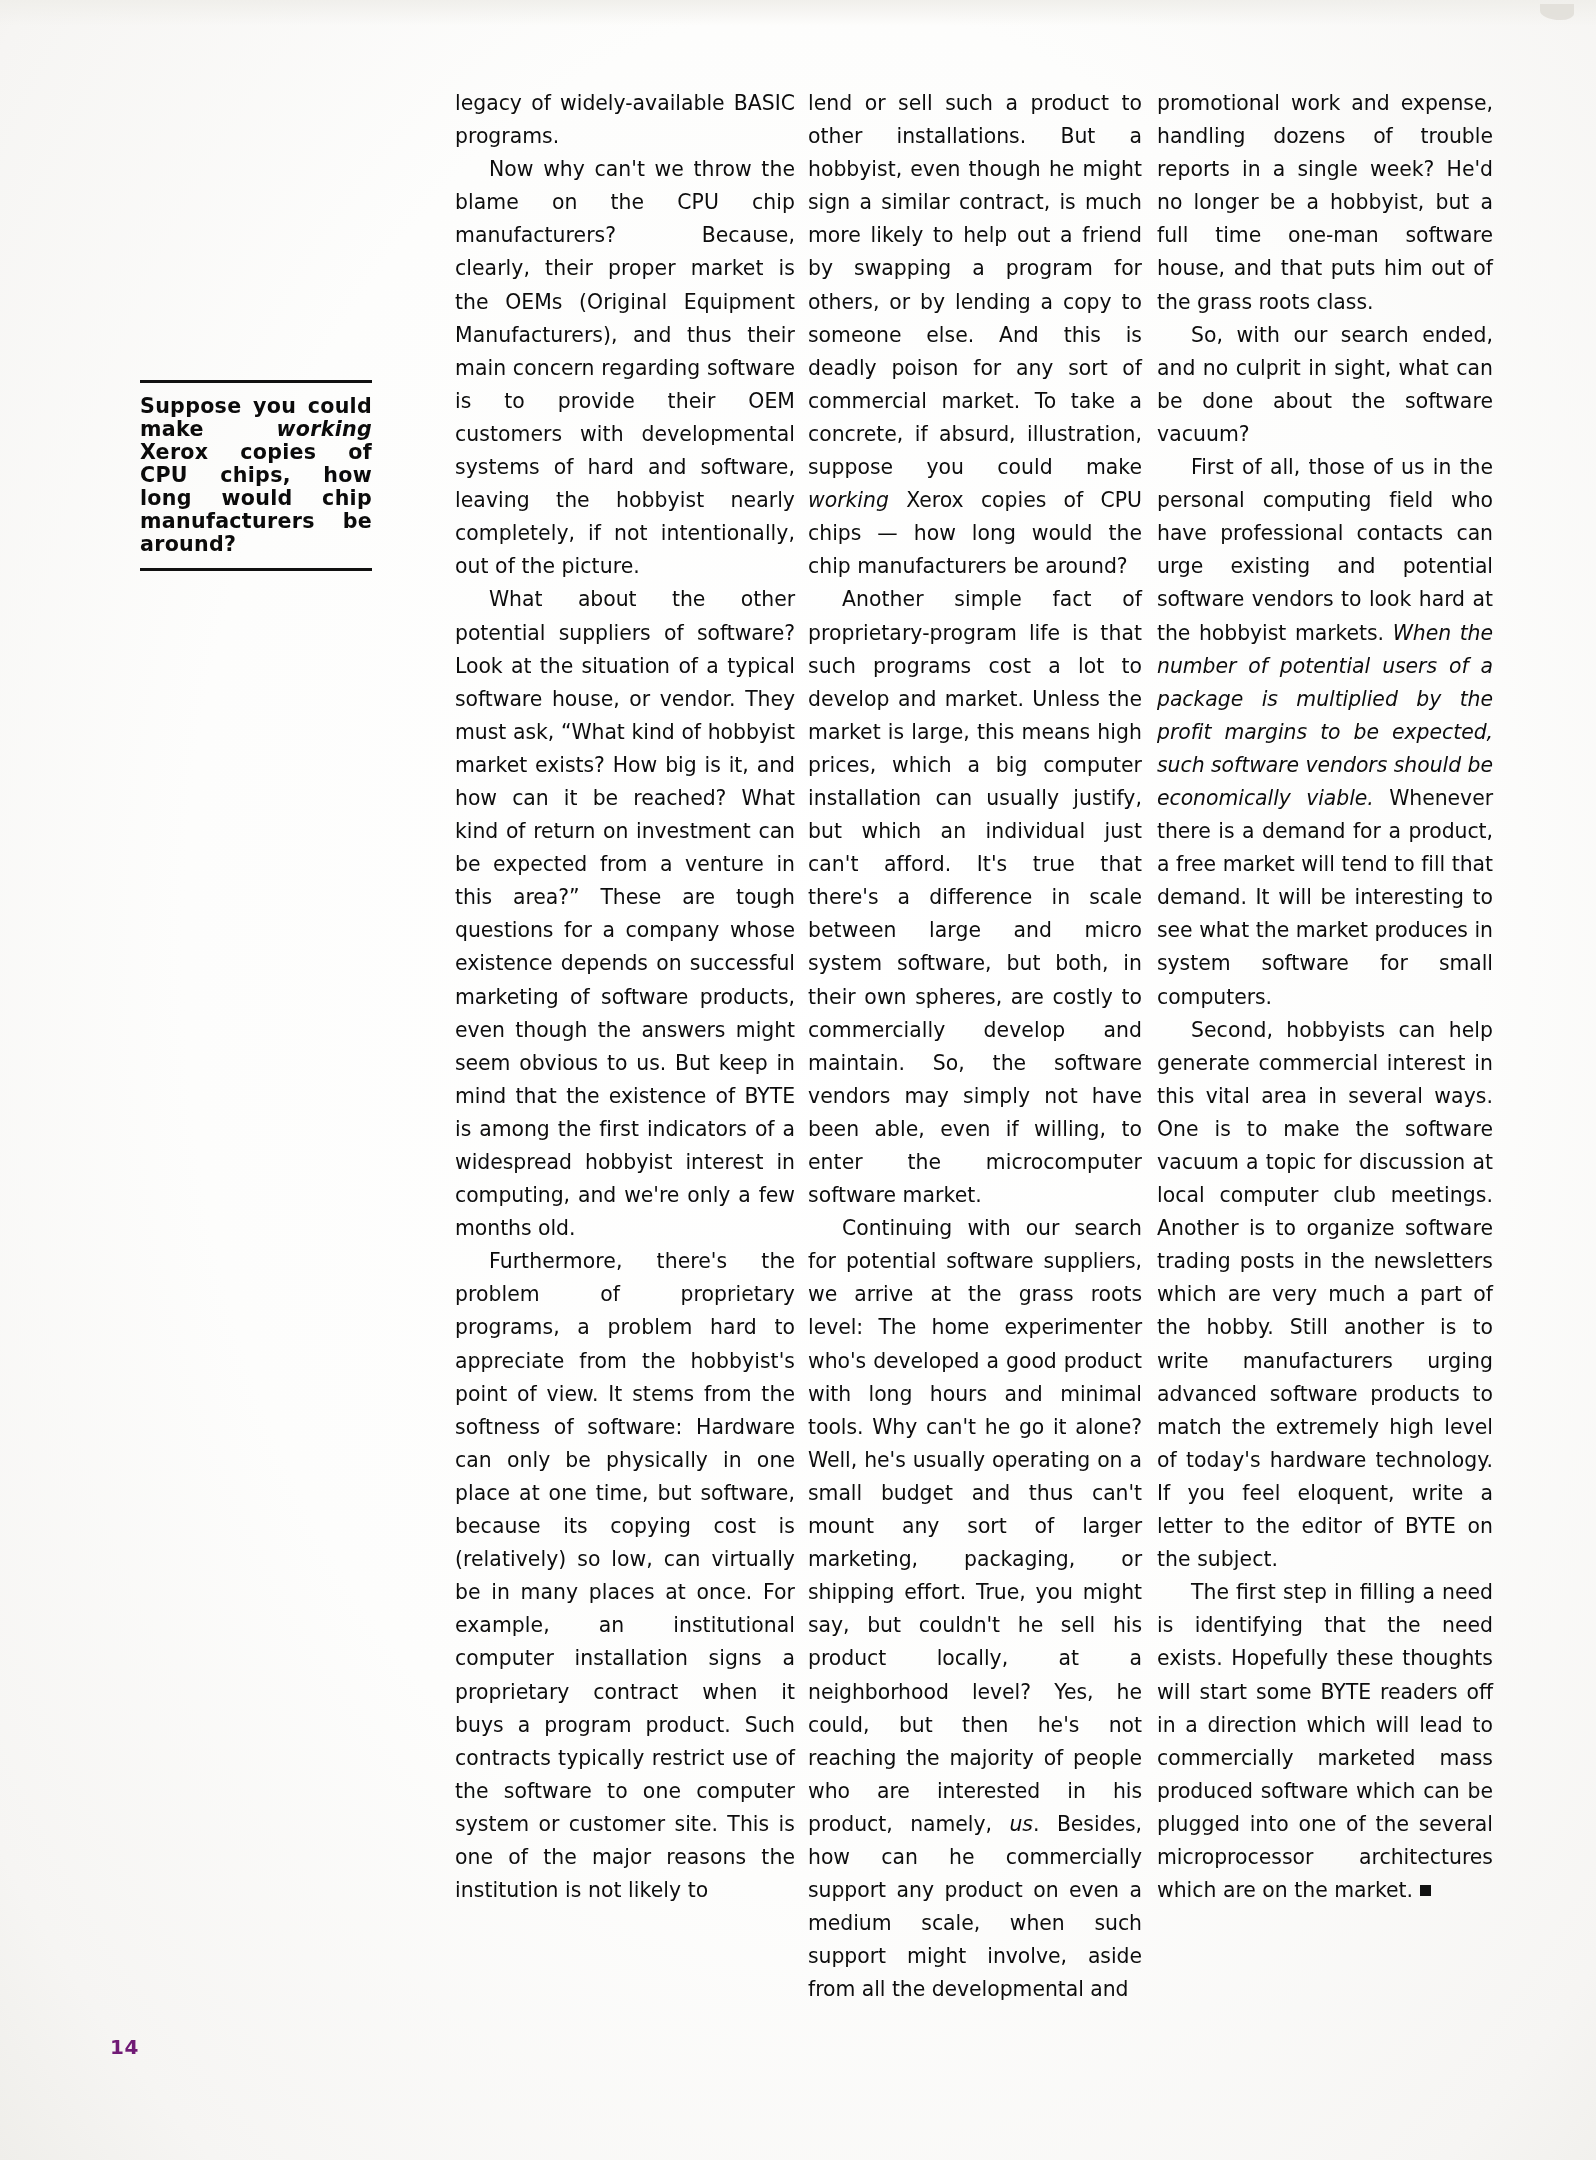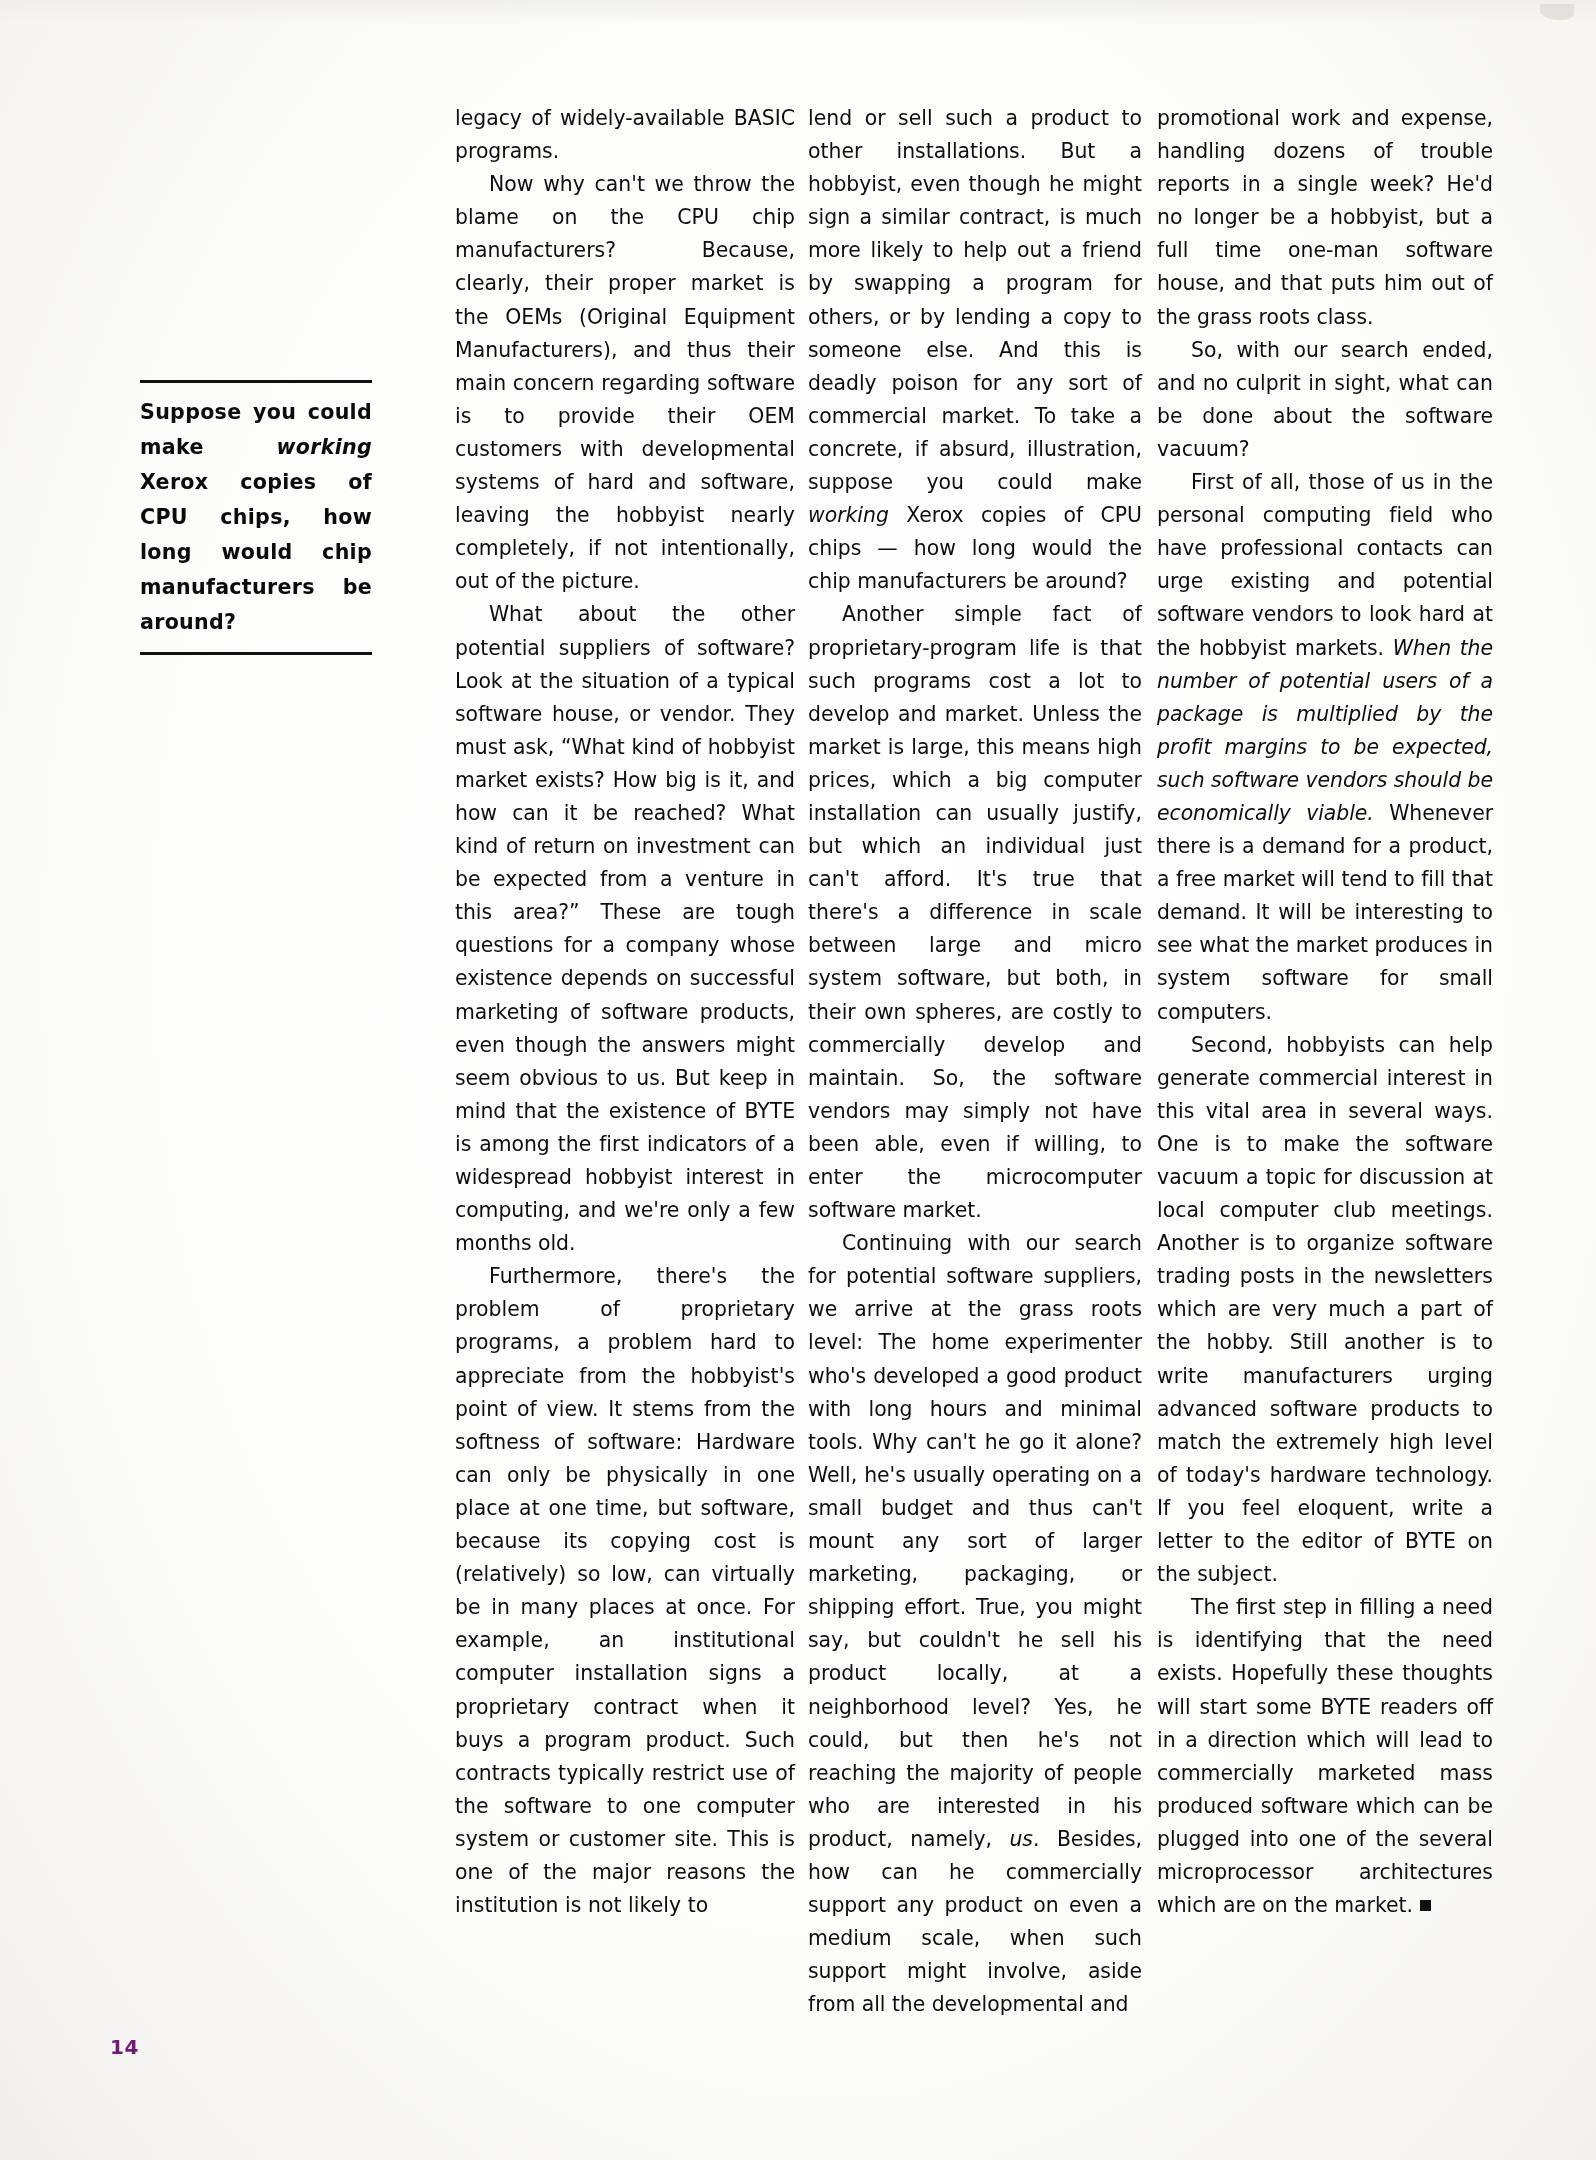--- a/index.html
+++ b/index.html
@@ -37,21 +37,21 @@
     width: 34px; height: 16px;
     border-radius: 0 0 40% 60%;
     background: #dedbd4;
     opacity: .75;
     pointer-events: none;
   }
 
   
   .col {
     position: absolute;
-    top: 102px;
+    top: 87px;
     font-size: 20.4px;
     line-height: 33.1px;
     color: #0d0d0d;
     text-align: justify;
     text-justify: inter-word;
     -webkit-hyphens: none;
     hyphens: none;
   }
   #col-1 { left: 455px;  width: 340px; }
   #col-2 { left: 808px;  width: 334px; }
@@ -79,21 +79,21 @@
     margin-left: 7px;
     vertical-align: 1px;
   }
 
   
   .pullquote {
     position: absolute;
     left: 140px;
     width: 232px;
     font-size: 20.6px;
-    line-height: 35px;
+    line-height: 23px;
     color: #0b0b0b;
     text-align: justify;
     font-weight: 600;
     letter-spacing: .3px;
   }
   .pullquote .rule {
     height: 3px;
     background: #111;
     margin: 0 0 12px 0;
   }

